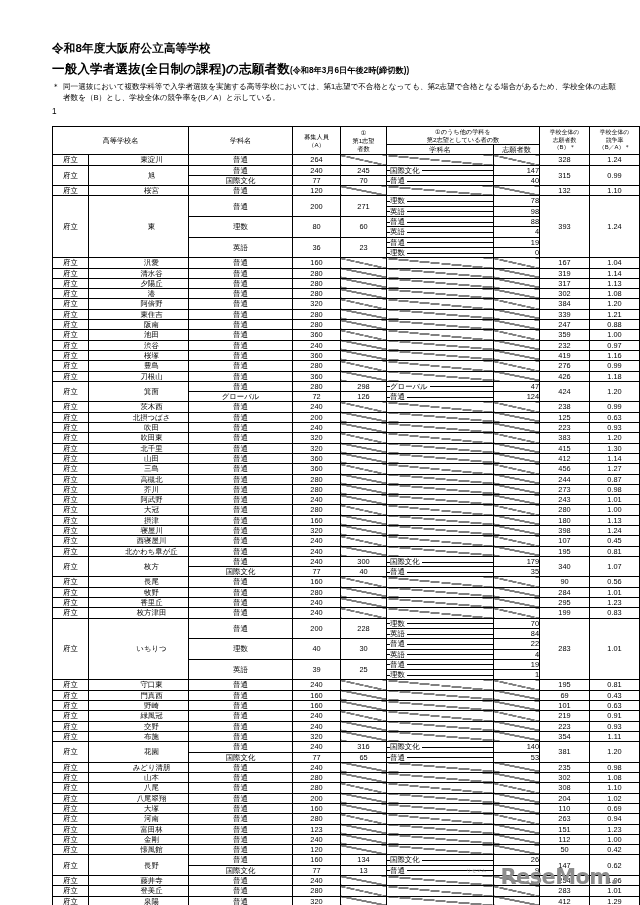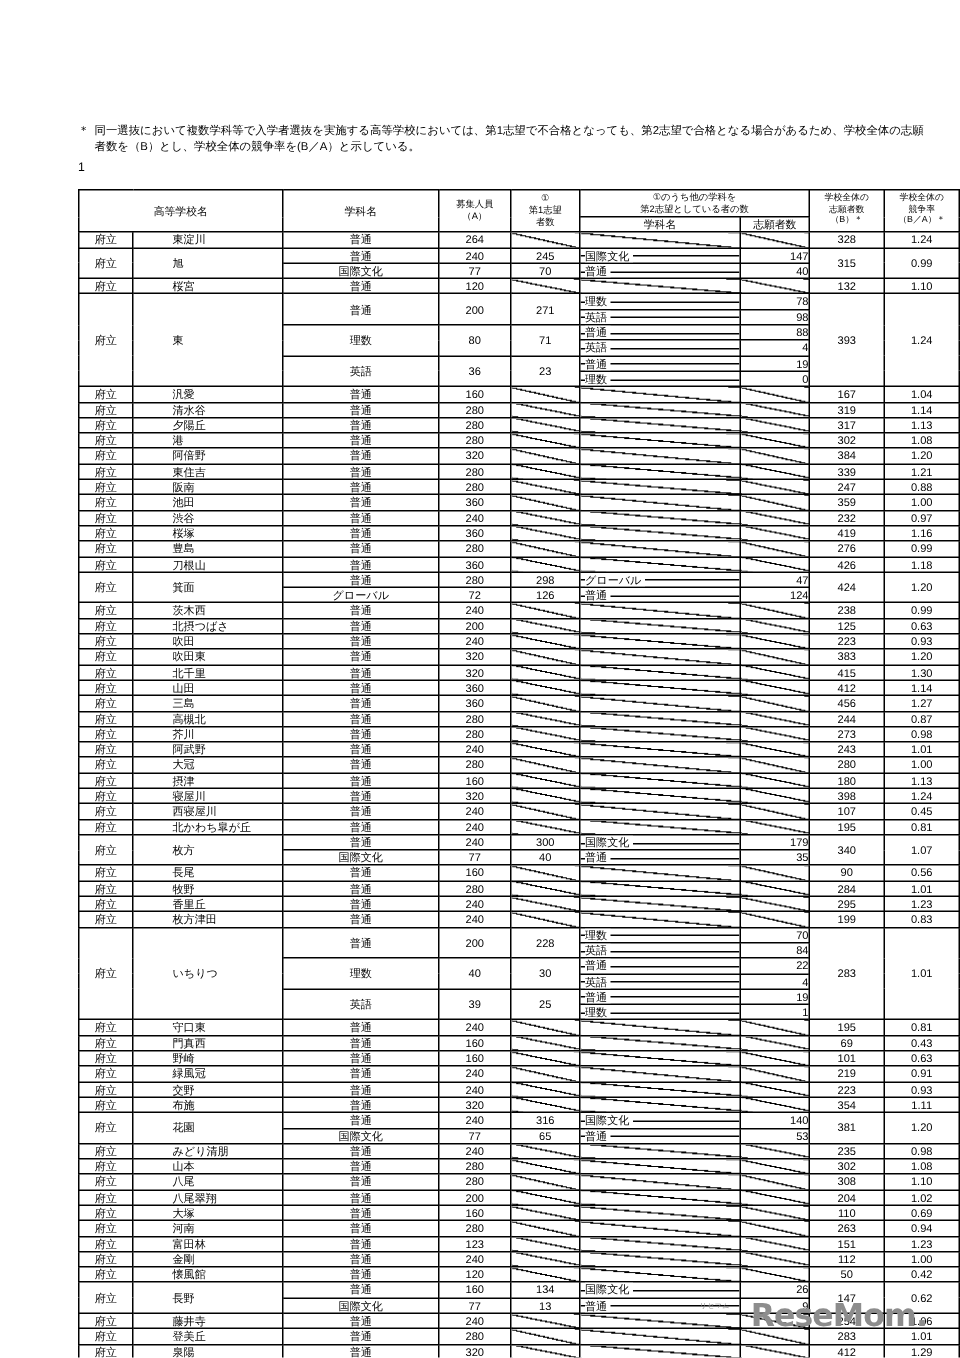--- a/index.html
+++ b/index.html
@@ -112,21 +112,21 @@
   td.hline::after {
     content: "";
     position: absolute;
     left: 0; right: 0; top: 50%;
     border-top: 0.7px solid #000;
   }
   td.d2.hline { padding-left: 3px; }
   td.d2.hline span { position: relative; z-index: 2; background: #fff; padding-right: 2px; }
 
   td.vmid { text-align: center; vertical-align: middle; }
-  td.name.vmid { text-align: left; padding-left: 26px; margin-top: 24px; }
+  td.name.vmid { text-align: center; padding-left: 26px; margin-top: 24px; }
 
   
   .logo {
     position: absolute;
     right: 22px; bottom: 16px;
     font-size: 21px;
     font-weight: bold;
     letter-spacing: -0.6px;
     color: #8d8d8d;
     font-family: "DejaVu Sans", sans-serif;
@@ -135,20 +135,26 @@
     font-size: 4.6px; letter-spacing: 0.3px;
     position: relative; top: -12px; left: -14px;
     color: #8d8d8d; font-weight: normal;
   }
 </style>
 </head>
 <body>
 
 <div class="page">
 
+  <div class="hdr">
+    <div class="hdr-line1">令和8年度大阪府公立高等学校</div>
+    <div class="hdr-line2">
+      <span>一般入学者選抜(全日制の課程)の志願者数</span><span class="sub">(令和8年3月6日午後2時(締切数))</span>
+    </div>
+  </div>
 
   <div class="note">
     <div class="note-mark">＊</div>
     <div class="note-body">同一選抜において複数学科等で入学者選抜を実施する高等学校においては、第1志望で不合格となっても、第2志望で合格となる場合があるため、学校全体の志願者数を（B）とし、学校全体の競争率を(B／A）と示している。</div>
   </div>
 
   <div class="sect">
     <div class="sect-num">1</div>
   </div>
 
@@ -250,21 +256,21 @@
             <td class="num vmid" rowspan="6">393</td>
             <td class="num vmid" rowspan="6">1.24</td>
           </tr>
           <tr>
             <td class="d2 hline"><span>英語</span></td>
             <td class="num">98</td>
           </tr>
           <tr>
             <td class="dept vmid" rowspan="2">理数</td>
             <td class="num vmid" rowspan="2">80</td>
-            <td class="num vmid" rowspan="2">71</td>
+            <td class="num vmid" rowspan="2">60</td>
             <td class="d2 hline"><span>普通</span></td>
             <td class="num">88</td>
           </tr>
           <tr>
             <td class="d2 hline"><span>英語</span></td>
             <td class="num">4</td>
           </tr>
           <tr>
             <td class="dept vmid" rowspan="2">英語</td>
             <td class="num vmid" rowspan="2">36</td>

